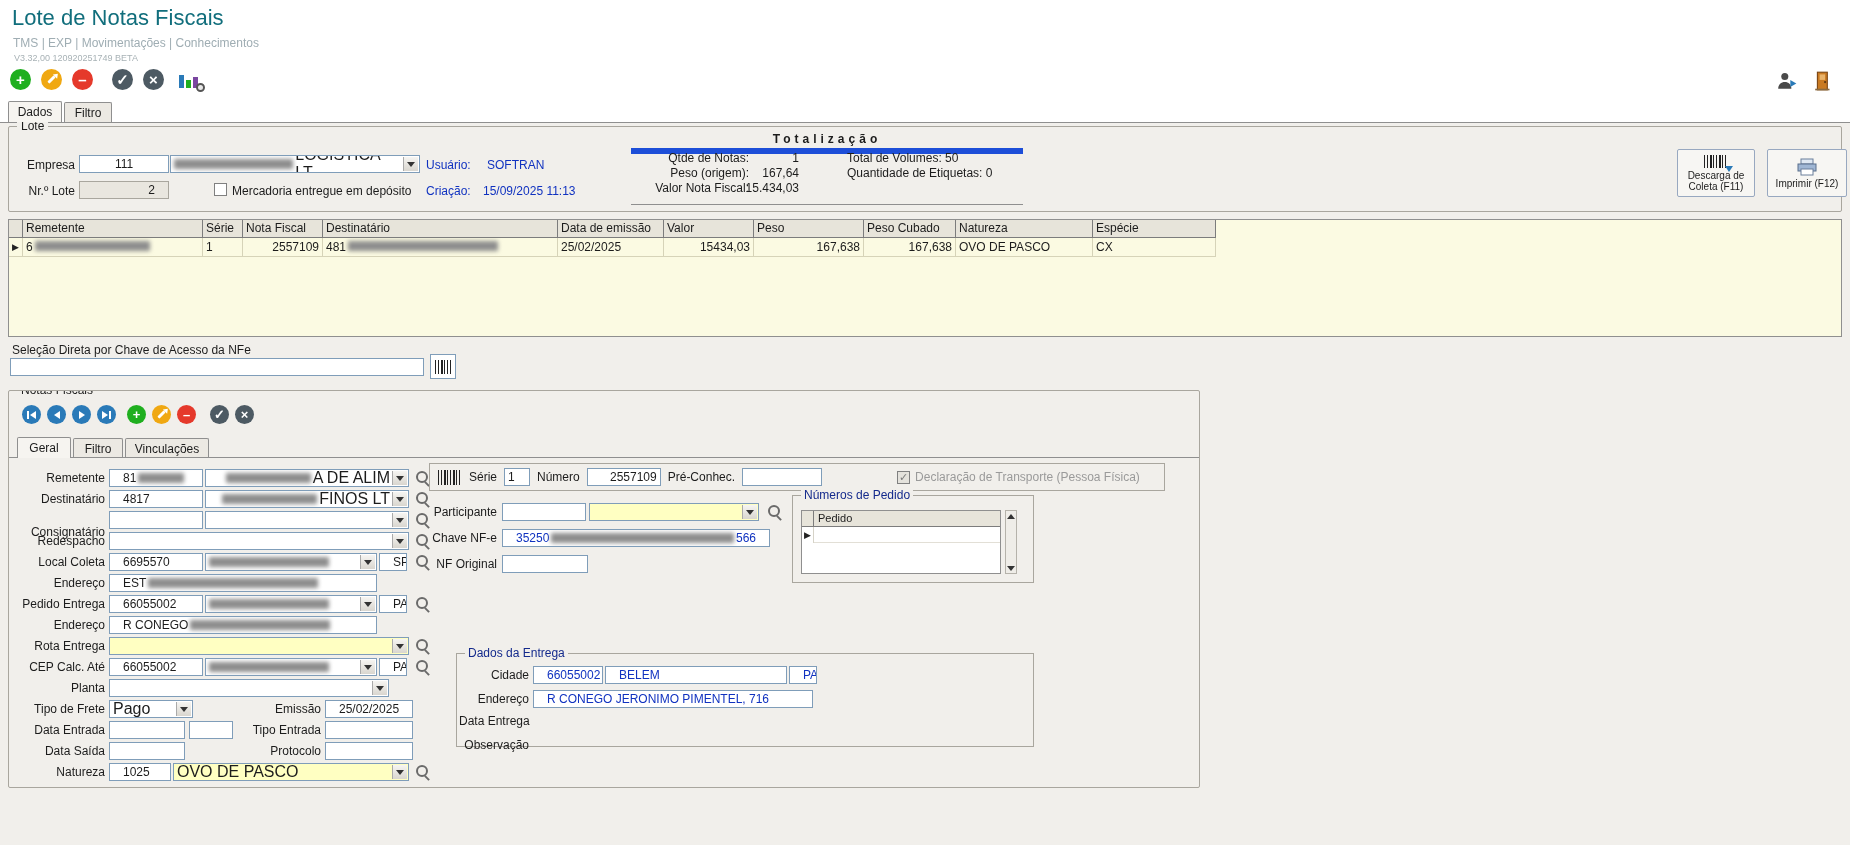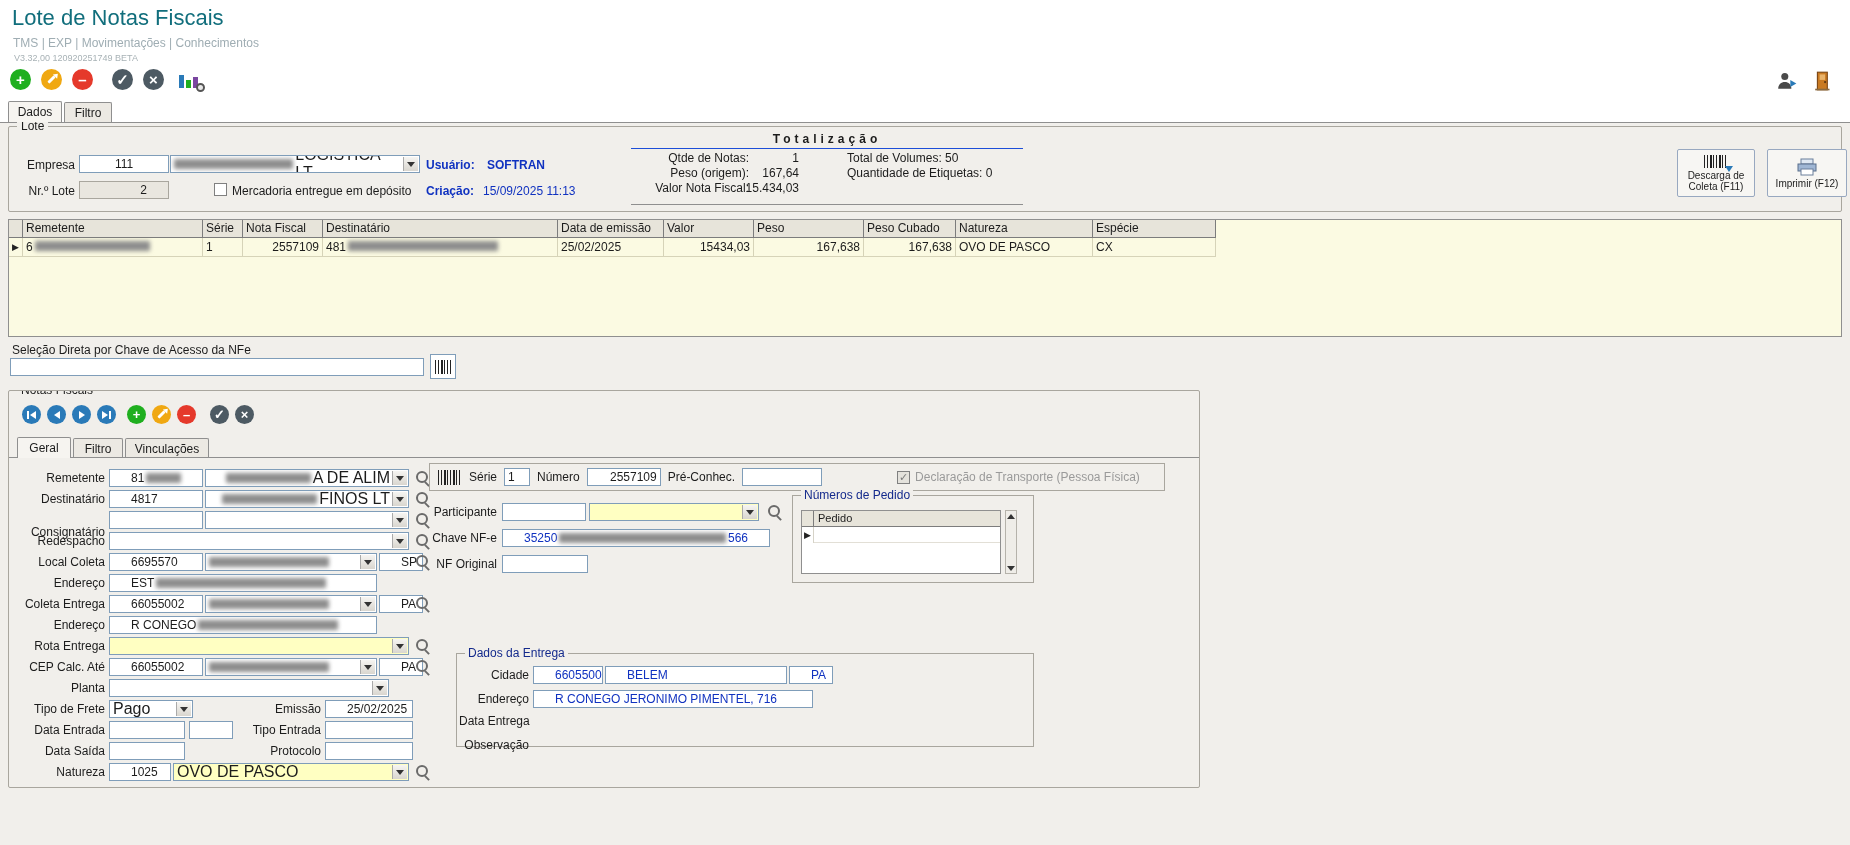--- a/index.html
+++ b/index.html
@@ -20,23 +20,23 @@
   .pencil::after{content:"";position:absolute;right:-4px;top:-1px;border-top:3px solid transparent;border-bottom:3px solid transparent;border-left:4px solid #fff}
   .tab{position:absolute;height:20px;background:#ece9e3;border:1px solid #8f8f8f;border-bottom:none;border-radius:2px 2px 0 0;display:flex;align-items:center;justify-content:center;font-size:12px;cursor:pointer}
   .tab.active{background:#f6f4f0;z-index:3;height:21px}
   .hline{position:absolute;border-top:1px solid #8f8f8f}
   .fs{position:absolute;border:1px solid #a9a69e;border-radius:2px}
   .fs>.legend{position:absolute;top:-8px;left:8px;background:#f1efeb;padding:0 4px;font-size:12px}
   .grp{position:absolute;border:1px solid #a9a69e}
   .grp>.legend{position:absolute;top:-8px;left:8px;background:#f1efeb;padding:0 3px;font-size:12px;color:#142a8c}
   .lbl{position:absolute;font-size:12px;white-space:nowrap}
   .lbl.r{text-align:right}
-  .lbl.b{font-weight:bold}
+  .lbl.b{font-weight:normal}
   .lbl.blue{color:#1032c0}
-  .tb{position:absolute;height:18px;border:1px solid #7f9db9;background:#fff;font-size:12px;line-height:16px;padding:0 21px;white-space:nowrap;overflow:hidden}
+  .tb{position:absolute;height:18px;border:1px solid #7f9db9;background:#fff;font-size:12px;line-height:16px;padding:0 13px;white-space:nowrap;overflow:hidden}
   .tb.num{text-align:right}
   .tb.dis{background:#e9e6df;border-color:#a9a69e}
   .tb.blue{color:#1032c0}
   .tb.flex{display:flex;align-items:center;gap:2px}
   .combo{position:absolute;height:18px;border:1px solid #7f9db9;background:#fff;display:flex;align-items:center;gap:2px;padding:0 18px 0 3px;overflow:hidden;font-size:16px}
   .combo.yel{background:#ffffc2}
   .combo.rend{justify-content:flex-end}
   .combo .arr{position:absolute;right:1px;top:1px;bottom:1px;width:15px;background:linear-gradient(#f6f5f2,#d9d6cf);border-left:1px solid #aaa;display:flex;align-items:center;justify-content:center}
   .darr{width:0;height:0;border-left:4px solid transparent;border-right:4px solid transparent;border-top:5px solid #333}
   .uarr{width:0;height:0;border-left:4px solid transparent;border-right:4px solid transparent;border-bottom:5px solid #333}
@@ -126,21 +126,21 @@
     <div class="lbl blue b" style="left:478px;top:31px">SOFTRAN</div>
 
     <div class="lbl r" style="left:14px;top:57px;width:52px">Nr.º Lote</div>
     <div class="tb dis num" style="left:70px;top:54px;width:90px">2</div>
     <div class="cb" style="left:205px;top:56px"></div>
     <div class="lbl" style="left:223px;top:57px">Mercadoria entregue em depósito</div>
     <div class="lbl blue b" style="left:417px;top:57px">Criação:</div>
     <div class="lbl blue" style="left:474px;top:57px">15/09/2025 11:13</div>
 
     <div class="abs" style="left:622px;top:4px;width:392px;height:74px;border-bottom:1px solid #8f8f8f">
-      <div style="text-align:center;letter-spacing:4px;font-weight:bold;font-size:12px;border-bottom:1px solid #1d4ed8;padding:1px 0 2px">Totalização</div>
+      <div style="text-align:center;letter-spacing:4px;font-weight:bold;font-size:12px;border-bottom:6px solid #1d4ed8;padding:1px 0 2px">Totalização</div>
       <div class="lbl r" style="left:0;top:20px;width:118px">Qtde de Notas:</div>
       <div class="lbl r" style="left:102px;top:20px;width:66px">1</div>
       <div class="lbl" style="left:216px;top:20px">Total de Volumes: 50</div>
       <div class="lbl r" style="left:0;top:35px;width:118px">Peso (origem):</div>
       <div class="lbl r" style="left:102px;top:35px;width:66px">167,64</div>
       <div class="lbl" style="left:216px;top:35px">Quantidade de Etiquetas: 0</div>
       <div class="lbl r" style="left:0;top:50px;width:118px">Valor Nota Fiscal:</div>
       <div class="lbl r" style="left:102px;top:50px;width:66px">15.434,03</div>
     </div>
 
@@ -284,21 +284,21 @@
       </div>
     <div class="tb" style="left:370px;top:162px;width:26px">SP</div>
     <div class="search" style="left:406px;top:163px"></div>
 
     <div class="lbl r" style="left:2px;top:185px;width:94px">Endereço</div>
     <div class="tb flex" style="left:100px;top:183px;width:268px">
         <span>EST</span>
         <span class="redact" style="width:170px"></span>
       </div>
 
-    <div class="lbl r" style="left:2px;top:206px;width:94px">Coleta Entrega</div>
+    <div class="lbl r" style="left:2px;top:206px;width:94px">Pedido Entrega</div>
     <div class="tb" style="left:100px;top:204px;width:94px">66055002</div>
     <div class="combo" style="left:196px;top:204px;width:172px">
         <span class="redact" style="width:120px"></span>
         <span class="arr">
           <i class="darr"></i>
         </span>
       </div>
     <div class="tb" style="left:370px;top:204px;width:26px">PA</div>
     <div class="search" style="left:406px;top:205px"></div>
 

